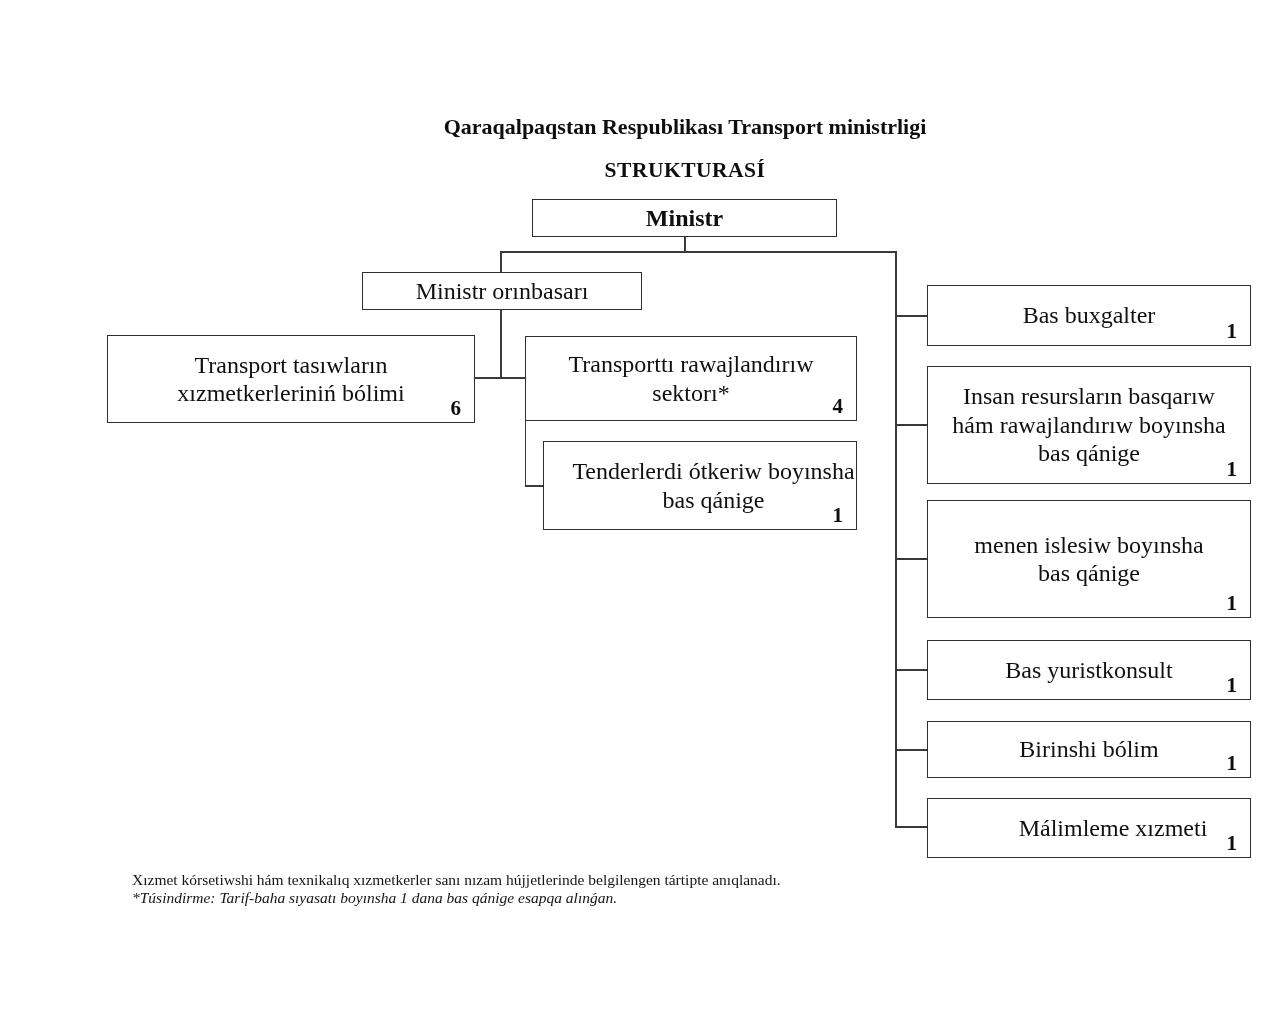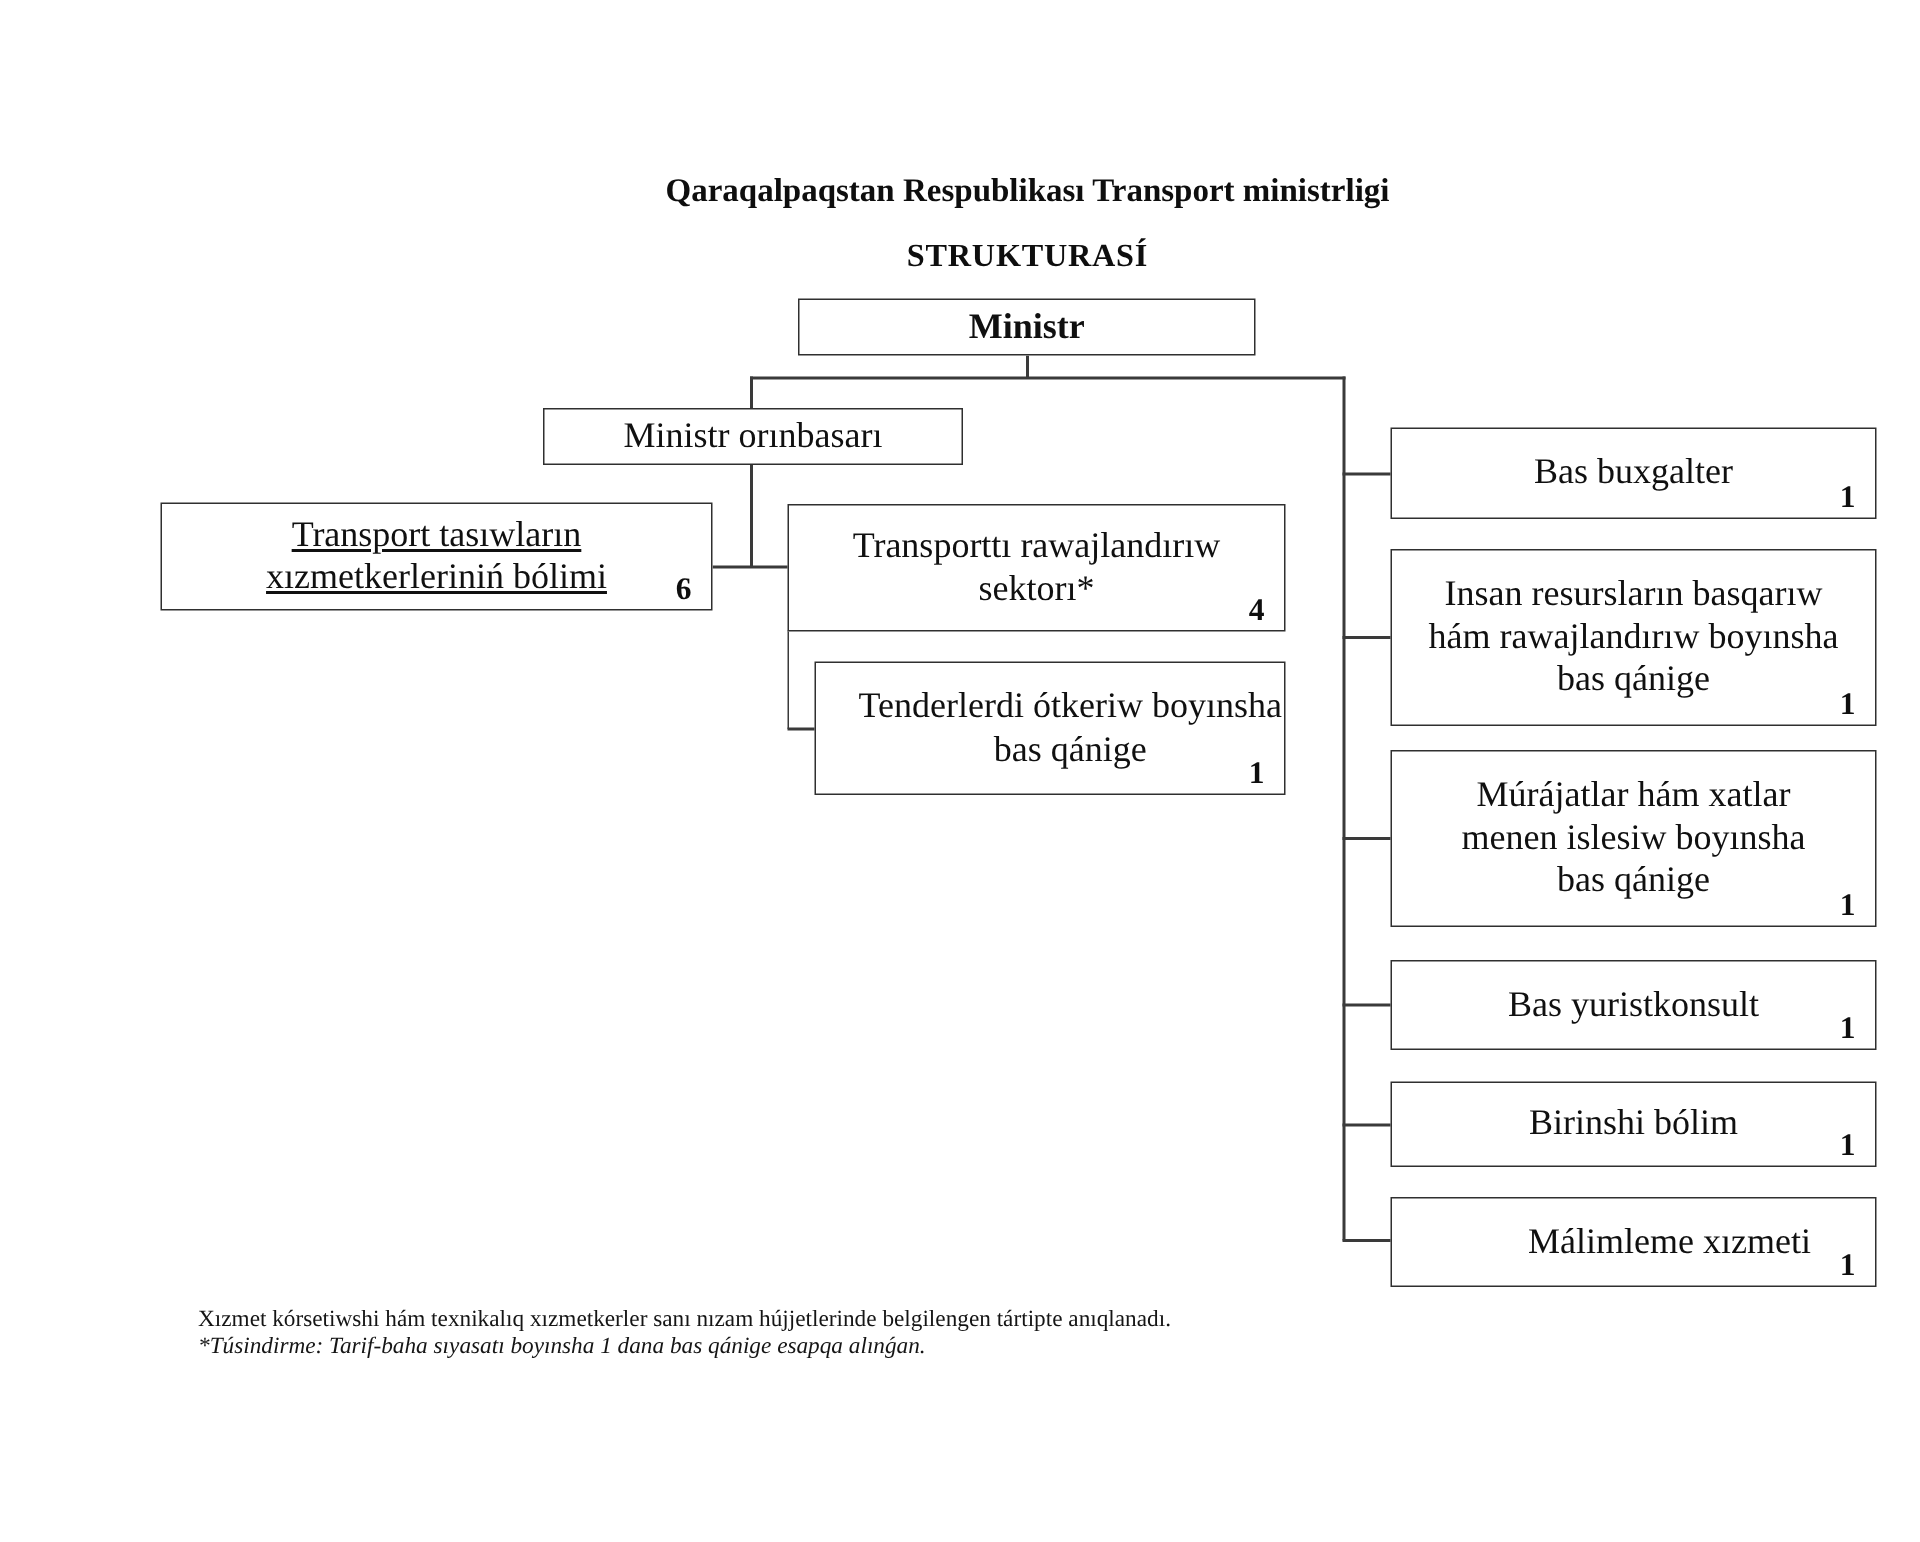--- a/index.html
+++ b/index.html
@@ -27,21 +27,21 @@
   .bold { font-weight:bold; }
   .node-count {
     position:absolute; right:13px; bottom:1px;
     font-weight:bold; font-size:21px; color:#0e0e0e;
   }
   .line { position:absolute; background:#3a3a3a; }
 
   
   .b-ministr { left:492px; top:199px; width:305px; height:38px; }
   .b-deputy  { left:322px; top:272px; width:280px; height:38px; }
-  .b-left1   { left:67px;  top:335px; width:368px; height:72px;text-decoration:underline; }
+  .b-left1   { left:67px;  top:335px; width:368px; height:88px; }
   .b-left2   { left:485px; top:336px; width:332px; height:85px; }
   .b-left3   { left:503px; top:441px; width:314px; height:89px;padding-left:27px; }
   .b-r1 { left:887px; top:285px; width:324px; height:61px; }
   .b-r2 { left:887px; top:366px; width:324px; height:118px; }
   .b-r3 { left:887px; top:500px; width:324px; height:118px; }
   .b-r4 { left:887px; top:640px; width:324px; height:60px; }
   .b-r5 { left:887px; top:721px; width:324px; height:57px; }
   .b-r6 { left:887px; top:798px; width:324px; height:60px;padding-left:48px; }
 
   
@@ -126,21 +126,20 @@
   <div class="node b-r2">
     <div class="node-label">
         <div>Insan resursların basqarıw</div>
         <div>hám rawajlandırıw boyınsha</div>
         <div>bas qánige</div>
       </div>
     <div class="node-count">1</div>
   </div>
   <div class="node b-r3">
     <div class="node-label">
-        <div>Múrájatlar hám xatlar</div>
         <div>menen islesiw boyınsha</div>
         <div>bas qánige</div>
       </div>
     <div class="node-count">1</div>
   </div>
   <div class="node b-r4">
     <div class="node-label">
         <div>Bas yuristkonsult</div>
       </div>
     <div class="node-count">1</div>

